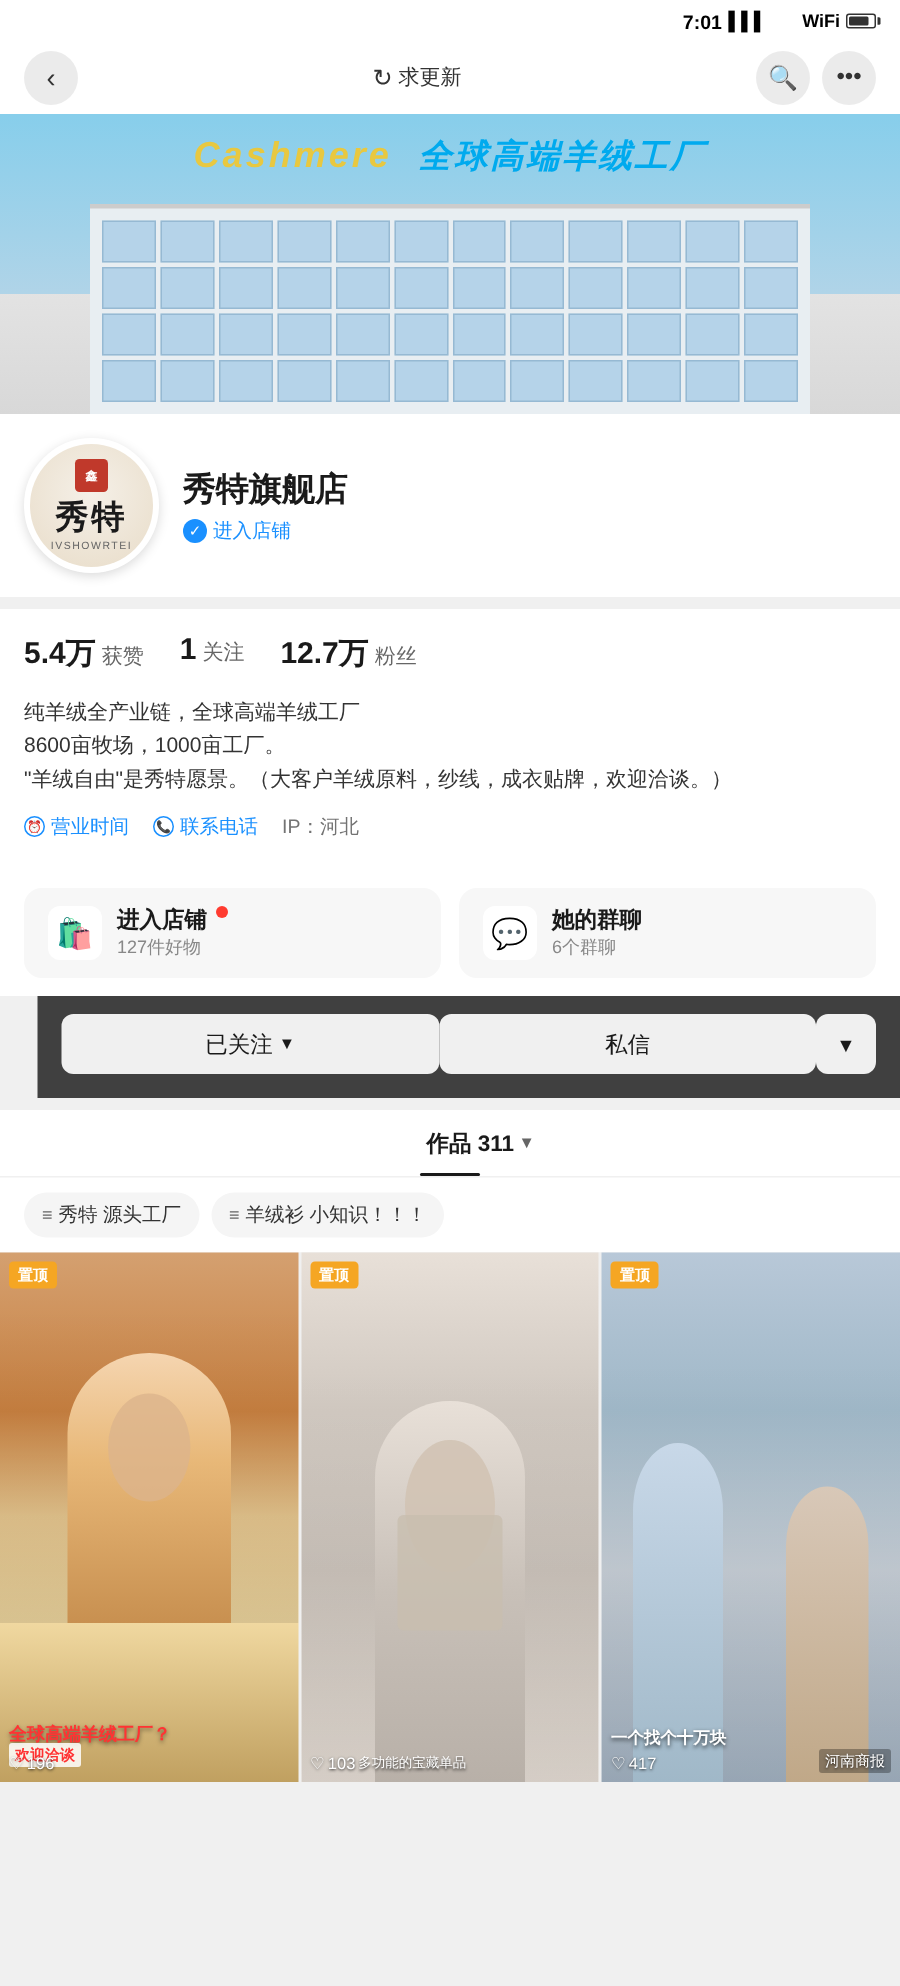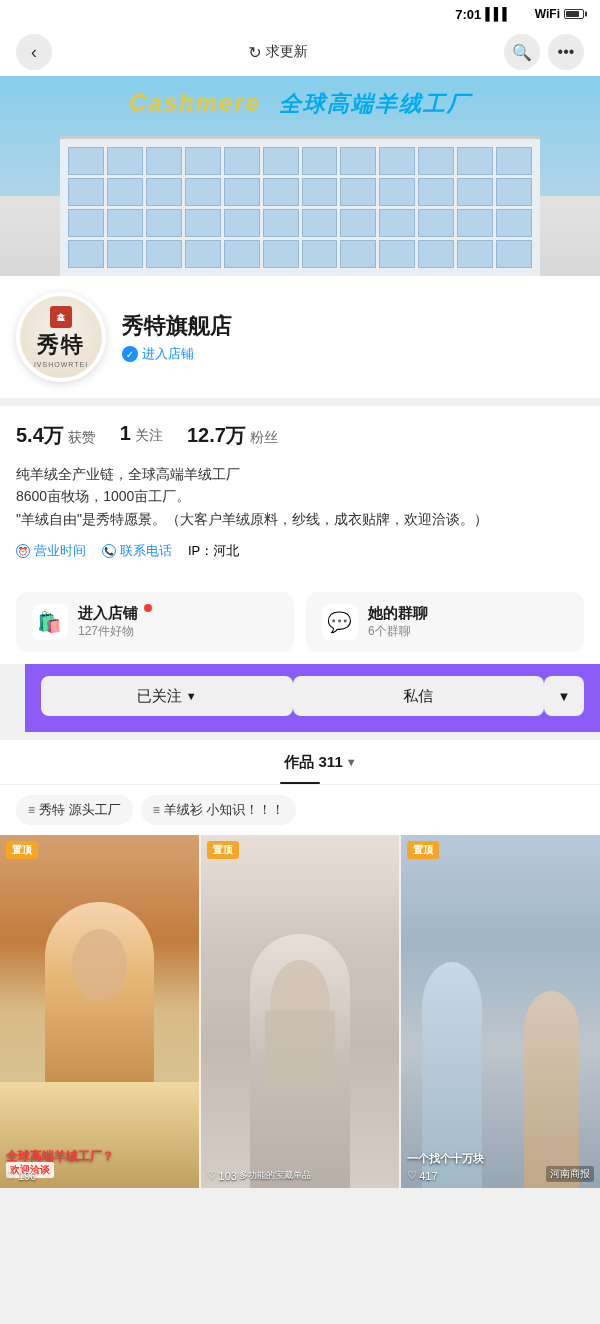--- a/index.html
+++ b/index.html
@@ -255,21 +255,21 @@
     }
     .link-icon {
       width: 14px; height: 14px;
       border: 1.5px solid #1a90ff;
       border-radius: 50%;
       display: flex; align-items: center; justify-content: center;
       font-size: 8px;
     }
     .ip-text {
       font-size: 13px;
-      color: #000000;
+      color: #737373;
     }
 
     
     .cards-section {
       background: #fff;
       padding: 12px 16px;
       margin-top: 0;
       display: flex;
       gap: 12px;
     }
@@ -305,21 +305,21 @@
       width: 8px; height: 8px;
       background: #ff3b30;
       border-radius: 50%;
       display: inline-block;
       margin-left: 2px;
       vertical-align: super;
     }
 
     
     .actions-section {
-      background: #8b5cf6;
+      background: #404040;
       padding: 12px 16px 16px;
       display: flex;
       margin-left: 25px;
     }
     .btn-follow {
       flex: 1;
       height: 40px;
       background: #f0f0f0;
       border: none;
       border-radius: 8px;

